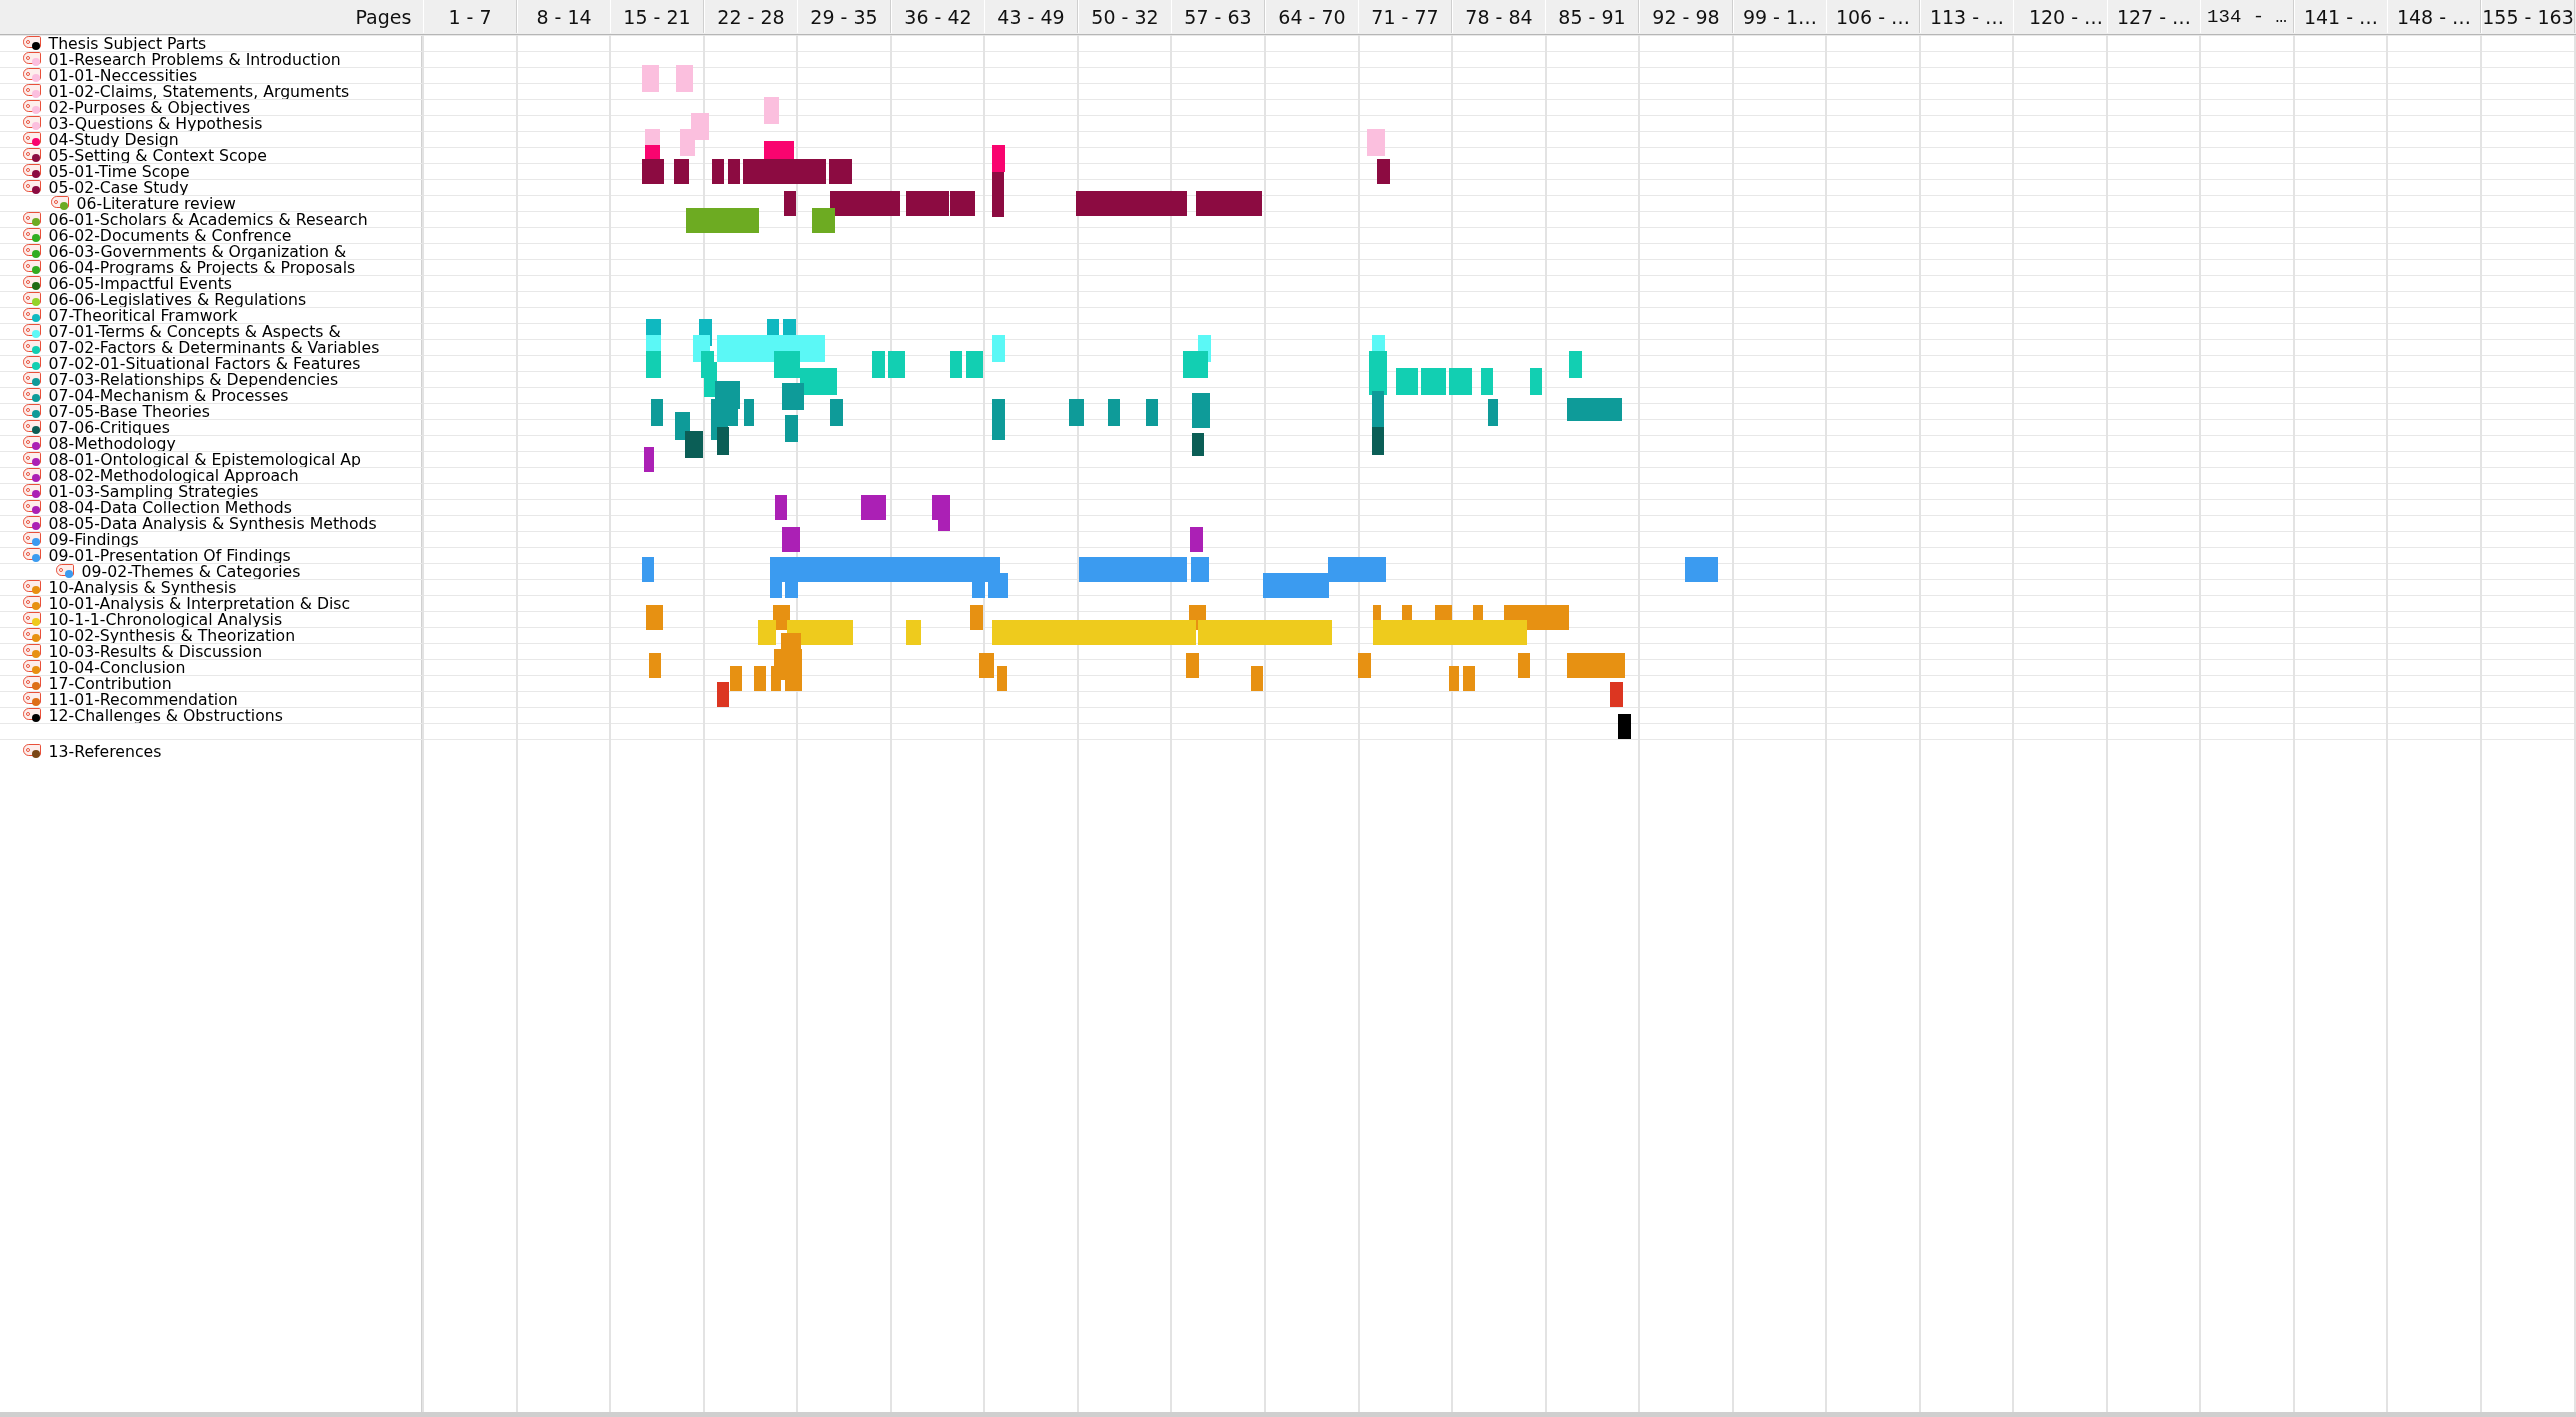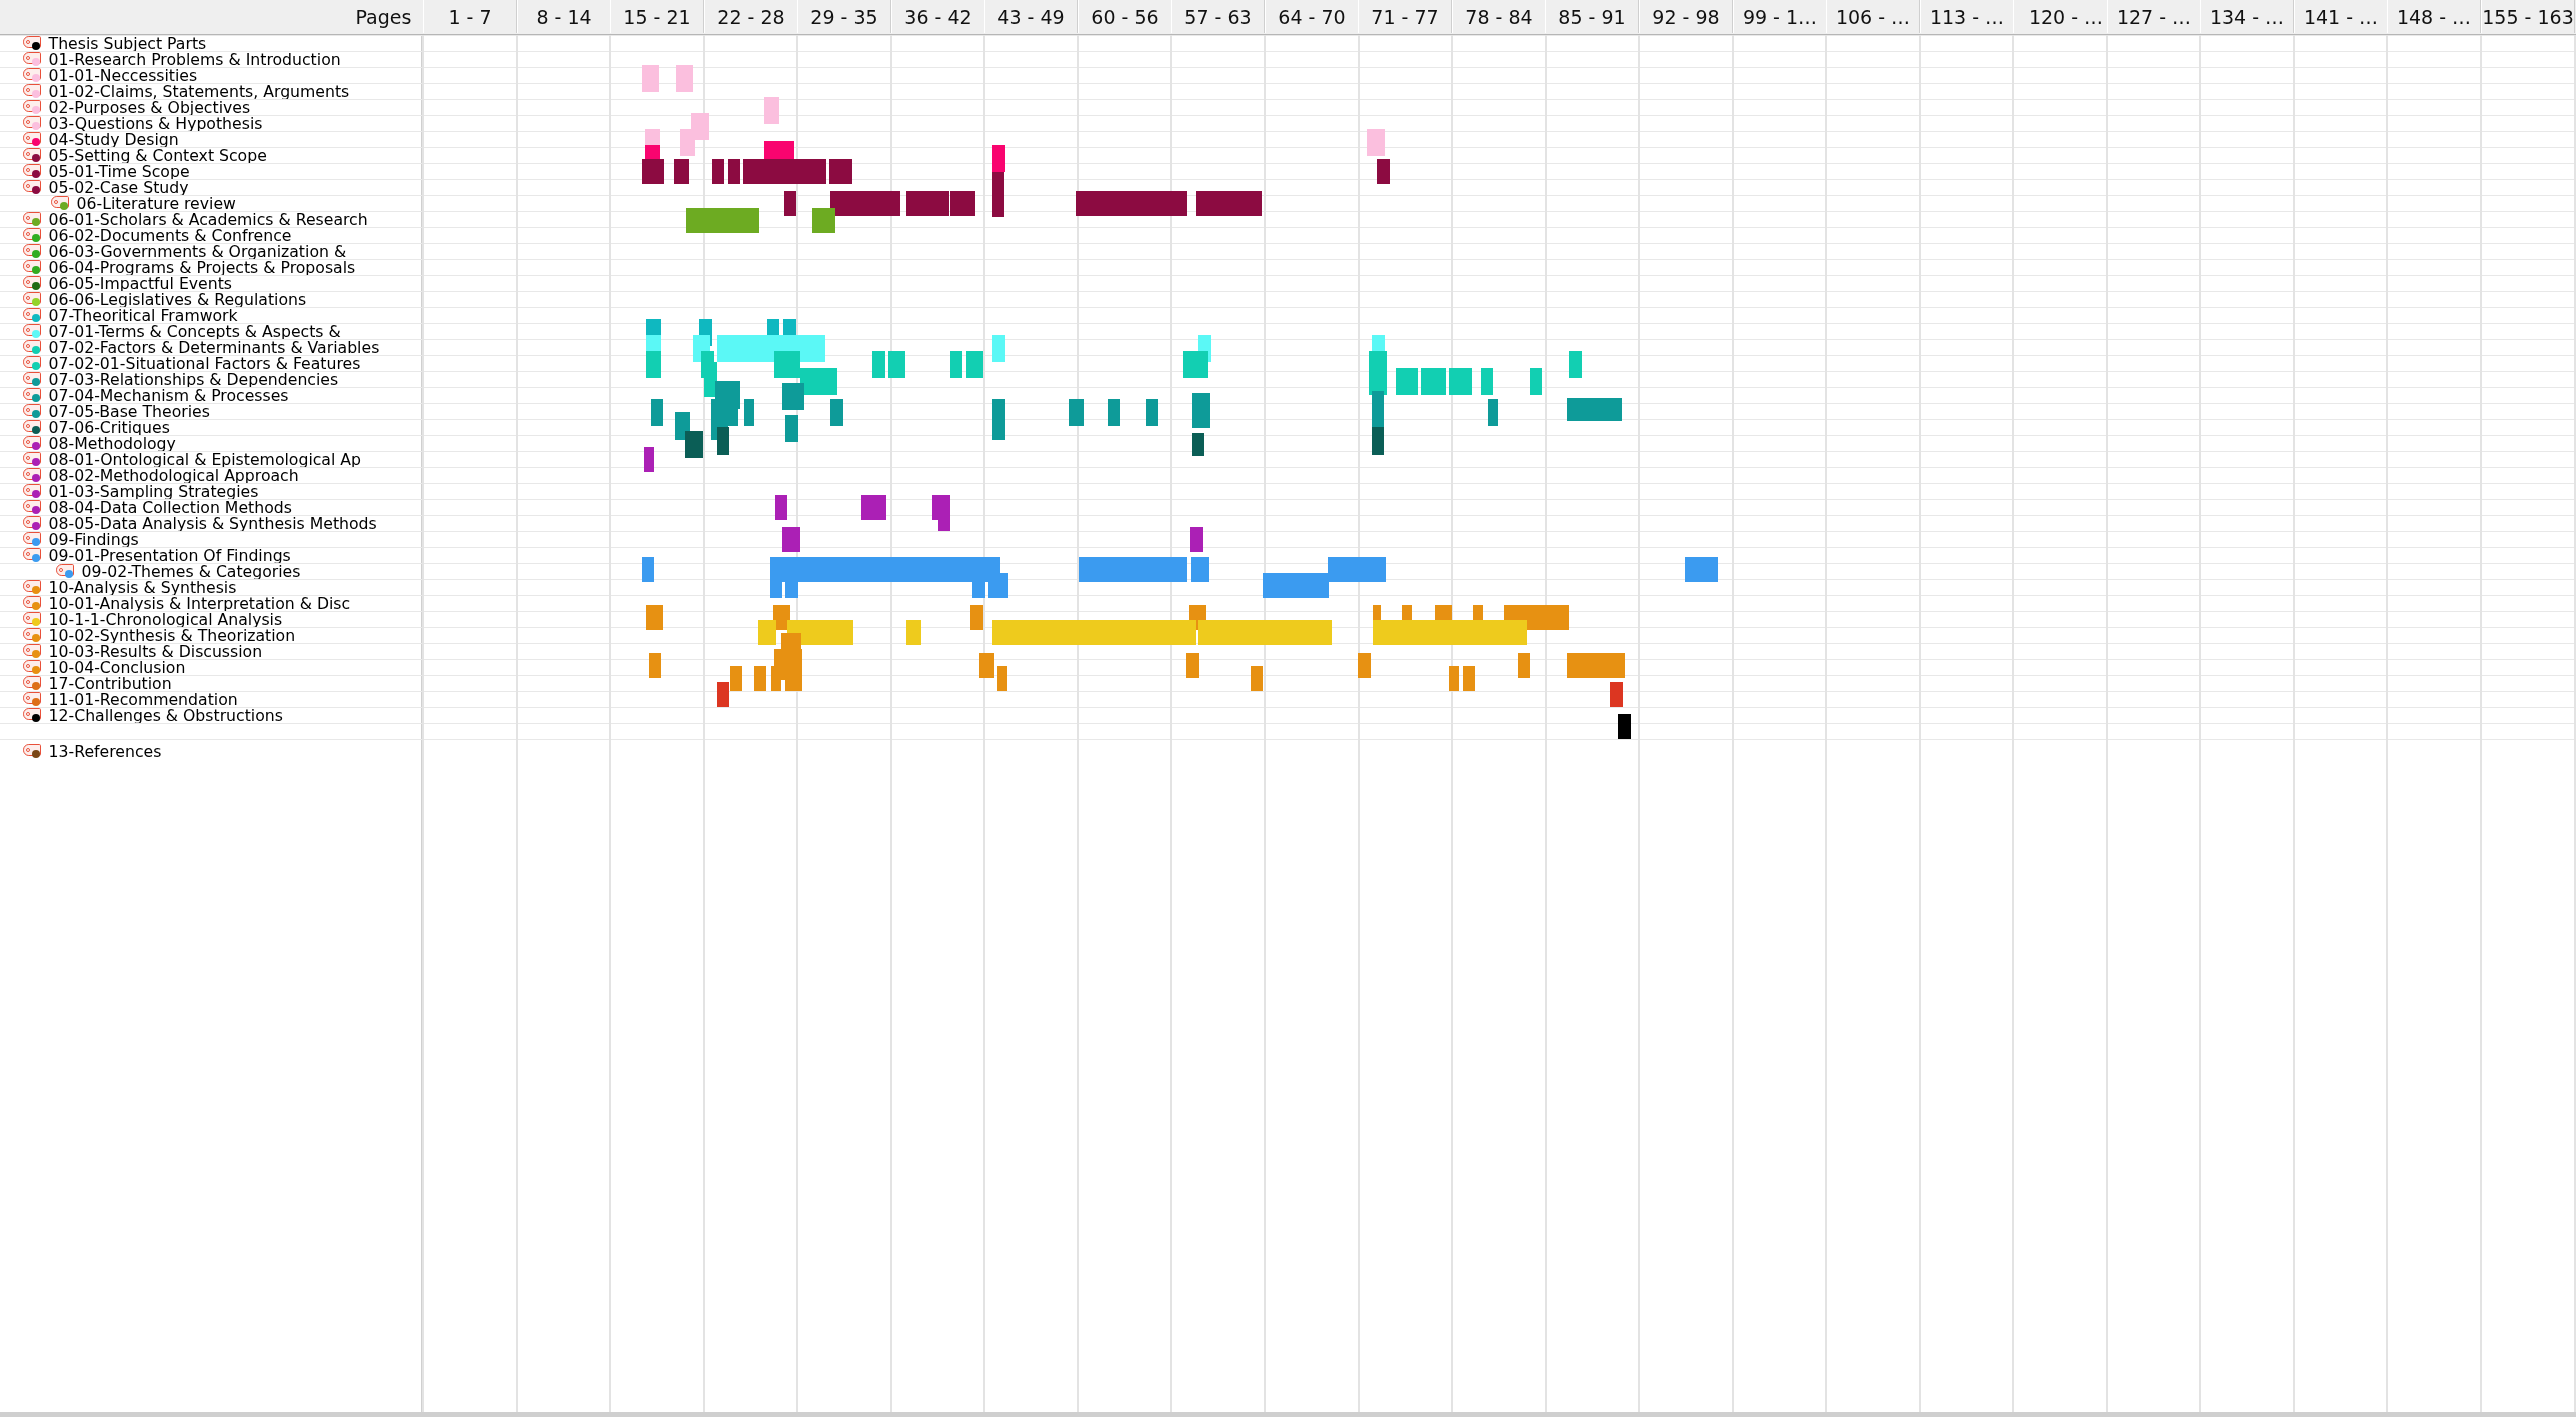--- a/index.html
+++ b/index.html
@@ -101,33 +101,33 @@
   <div class="hdr">
     <div class="hdr-pages">Pages</div>
     <div id="hdrCells">
         <div class="hdr-cell" style="left: 423px; width: 94px;">1 - 7</div>
         <div class="hdr-cell" style="left: 517px; width: 94px;">8 - 14</div>
         <div class="hdr-cell" style="left: 610px; width: 94px;">15 - 21</div>
         <div class="hdr-cell" style="left: 704px; width: 94px;">22 - 28</div>
         <div class="hdr-cell" style="left: 797px; width: 94px;">29 - 35</div>
         <div class="hdr-cell" style="left: 891px; width: 94px;">36 - 42</div>
         <div class="hdr-cell" style="left: 984px; width: 94px;">43 - 49</div>
-        <div class="hdr-cell" style="left: 1078px; width: 94px;">60 - 56</div>
+        <div class="hdr-cell" style="left: 1078px; width: 94px;">50 - 32</div>
         <div class="hdr-cell" style="left: 1171px; width: 94px;">57 - 63</div>
         <div class="hdr-cell" style="left: 1265px; width: 94px;">64 - 70</div>
         <div class="hdr-cell" style="left: 1358px; width: 94px;">71 - 77</div>
         <div class="hdr-cell" style="left: 1452px; width: 94px;">78 - 84</div>
         <div class="hdr-cell" style="left: 1545px; width: 94px;">85 - 91</div>
         <div class="hdr-cell" style="left: 1639px; width: 94px;">92 - 98</div>
         <div class="hdr-cell" style="left: 1733px; width: 94px;">99 - 1…</div>
         <div class="hdr-cell" style="left: 1826px; width: 94px;">106 - …</div>
         <div class="hdr-cell" style="left: 1920px; width: 94px;">113 - …</div>
         <div class="hdr-cell" style="left: 2013px; width: 106px;">120 - …</div>
         <div class="hdr-cell" style="left: 2107px; width: 94px;">127 - …</div>
-        <div class="hdr-cell" style="left: 2200px; width: 94px;">134 - …</div>
+        <div class="hdr-cell" style="left: 2200px; width: 94px; font-family: Liberation Mono, monospace;">134 - …</div>
         <div class="hdr-cell" style="left: 2294px; width: 94px;">141 - …</div>
         <div class="hdr-cell" style="left: 2387px; width: 94px;">148 - …</div>
         <div class="hdr-cell" style="left: 2481px; width: 94px;">155 - 163</div>
       </div>
   </div>
 
   <div class="labelcol">
     <div id="rowLabels">
         <div class="row-lbl" style="top: 0px; width: 423px;">
           <span class="tagicon">

